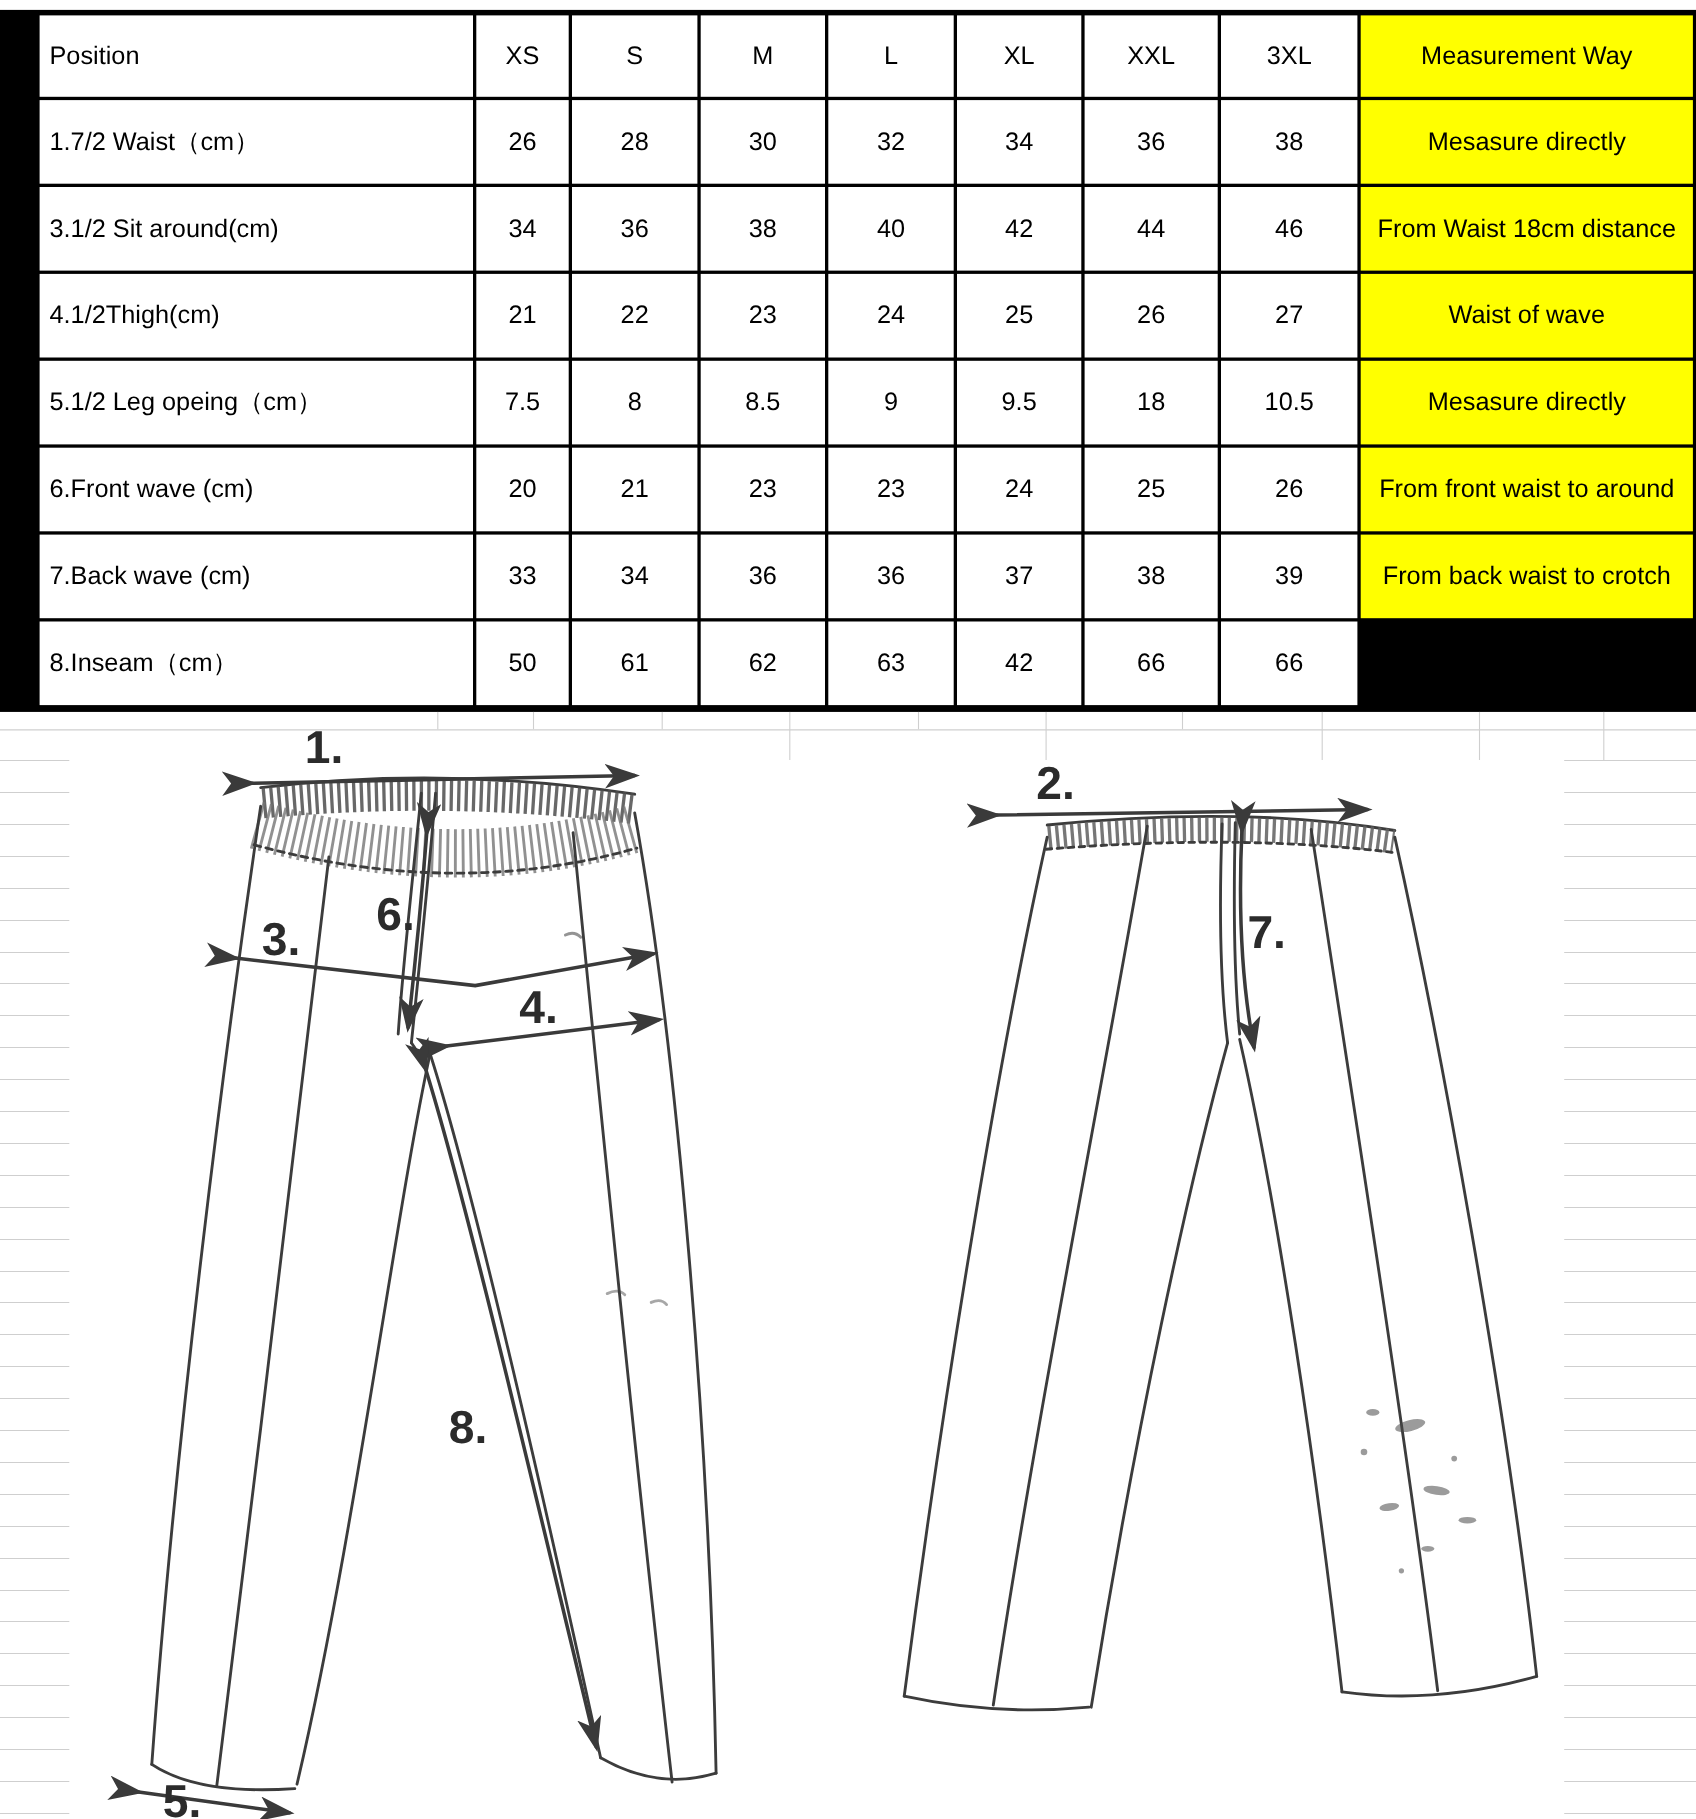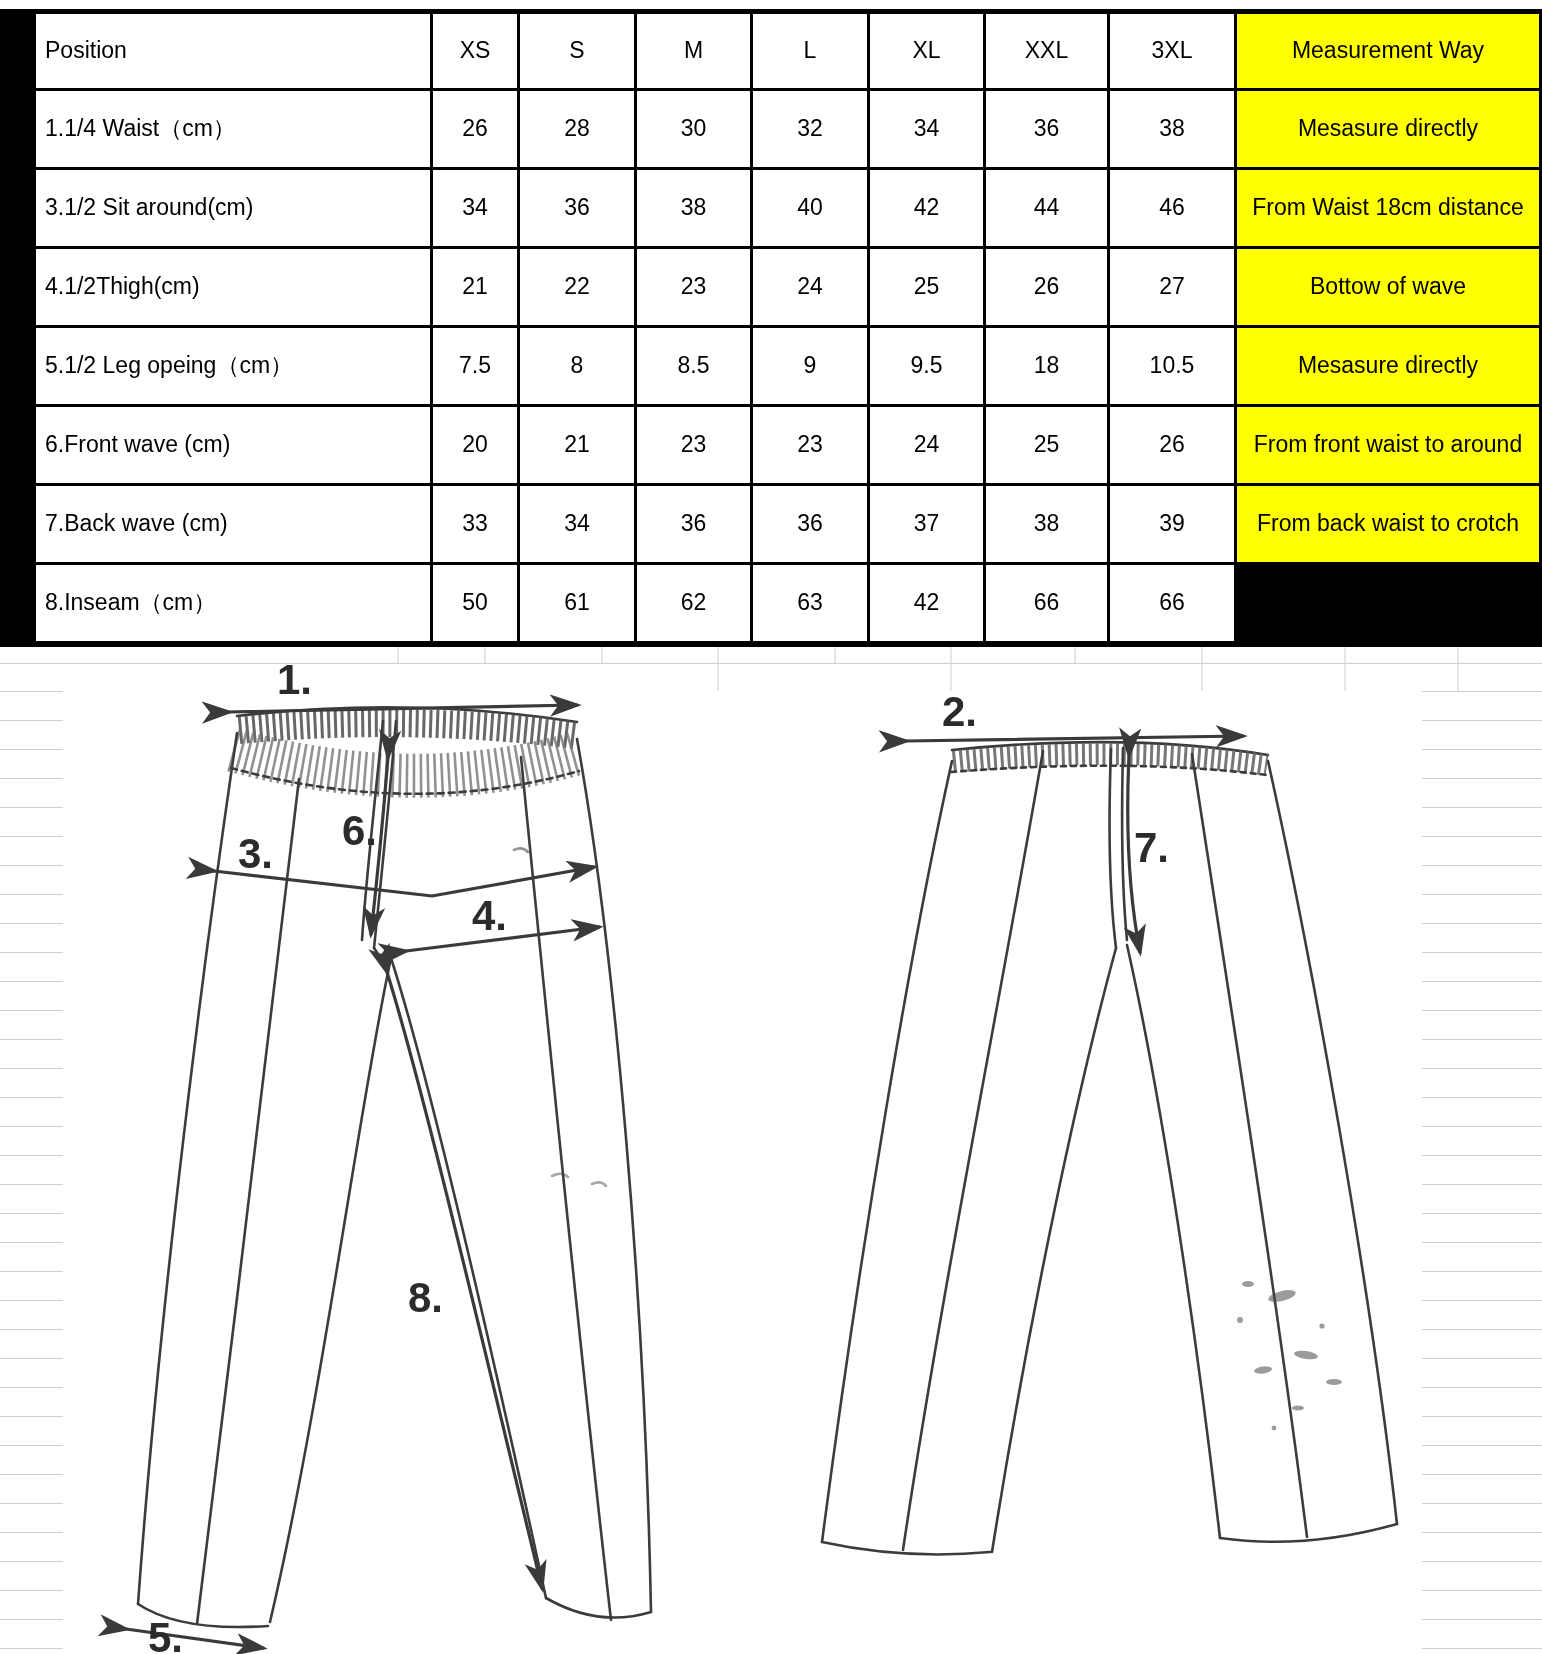--- a/index.html
+++ b/index.html
@@ -45,21 +45,21 @@
     <div class="cell rowlabel">Position</div>
     <div class="cell">XS</div>
     <div class="cell">S</div>
     <div class="cell">M</div>
     <div class="cell">L</div>
     <div class="cell">XL</div>
     <div class="cell">XXL</div>
     <div class="cell">3XL</div>
     <div class="cell way">Measurement Way</div>
 
-    <div class="cell rowlabel">1.1/4 Waist（cm）</div>
+    <div class="cell rowlabel">1.7/2 Waist（cm）</div>
     <div class="cell">26</div>
     <div class="cell">28</div>
     <div class="cell">30</div>
     <div class="cell">32</div>
     <div class="cell">34</div>
     <div class="cell">36</div>
     <div class="cell">38</div>
     <div class="cell way">Mesasure directly</div>
 
     <div class="cell rowlabel">3.1/2 Sit around(cm)</div>
@@ -73,21 +73,21 @@
     <div class="cell way">From Waist 18cm distance</div>
 
     <div class="cell rowlabel">4.1/2Thigh(cm)</div>
     <div class="cell">21</div>
     <div class="cell">22</div>
     <div class="cell">23</div>
     <div class="cell">24</div>
     <div class="cell">25</div>
     <div class="cell">26</div>
     <div class="cell">27</div>
-    <div class="cell way">Bottow of wave</div>
+    <div class="cell way">Waist of wave</div>
 
     <div class="cell rowlabel">5.1/2 Leg opeing（cm）</div>
     <div class="cell">7.5</div>
     <div class="cell">8</div>
     <div class="cell">8.5</div>
     <div class="cell">9</div>
     <div class="cell">9.5</div>
     <div class="cell">18</div>
     <div class="cell">10.5</div>
     <div class="cell way">Mesasure directly</div>

